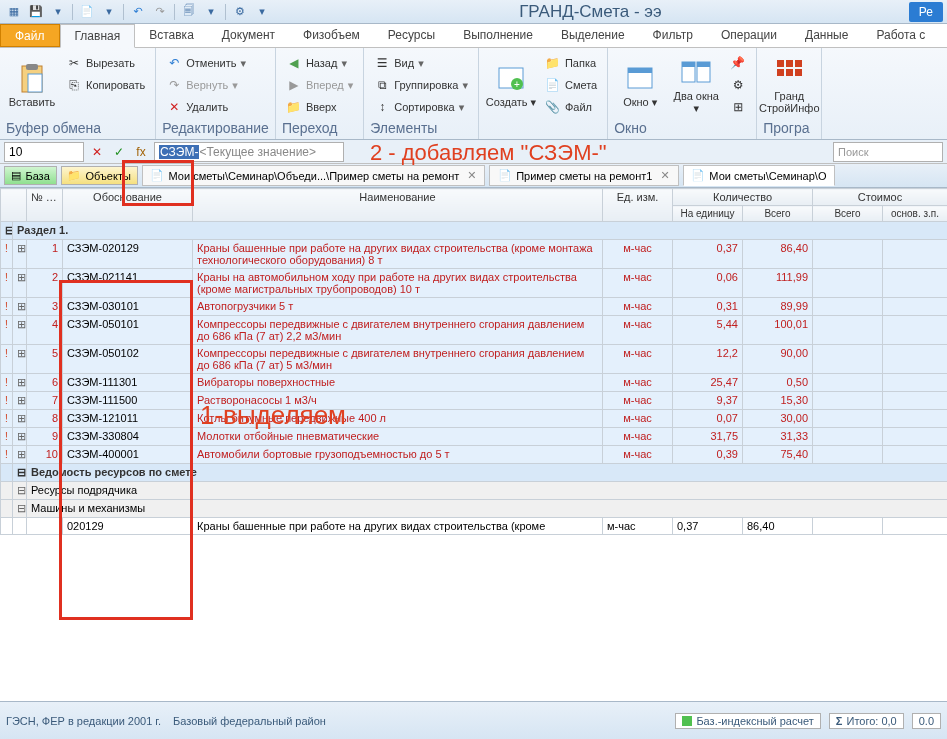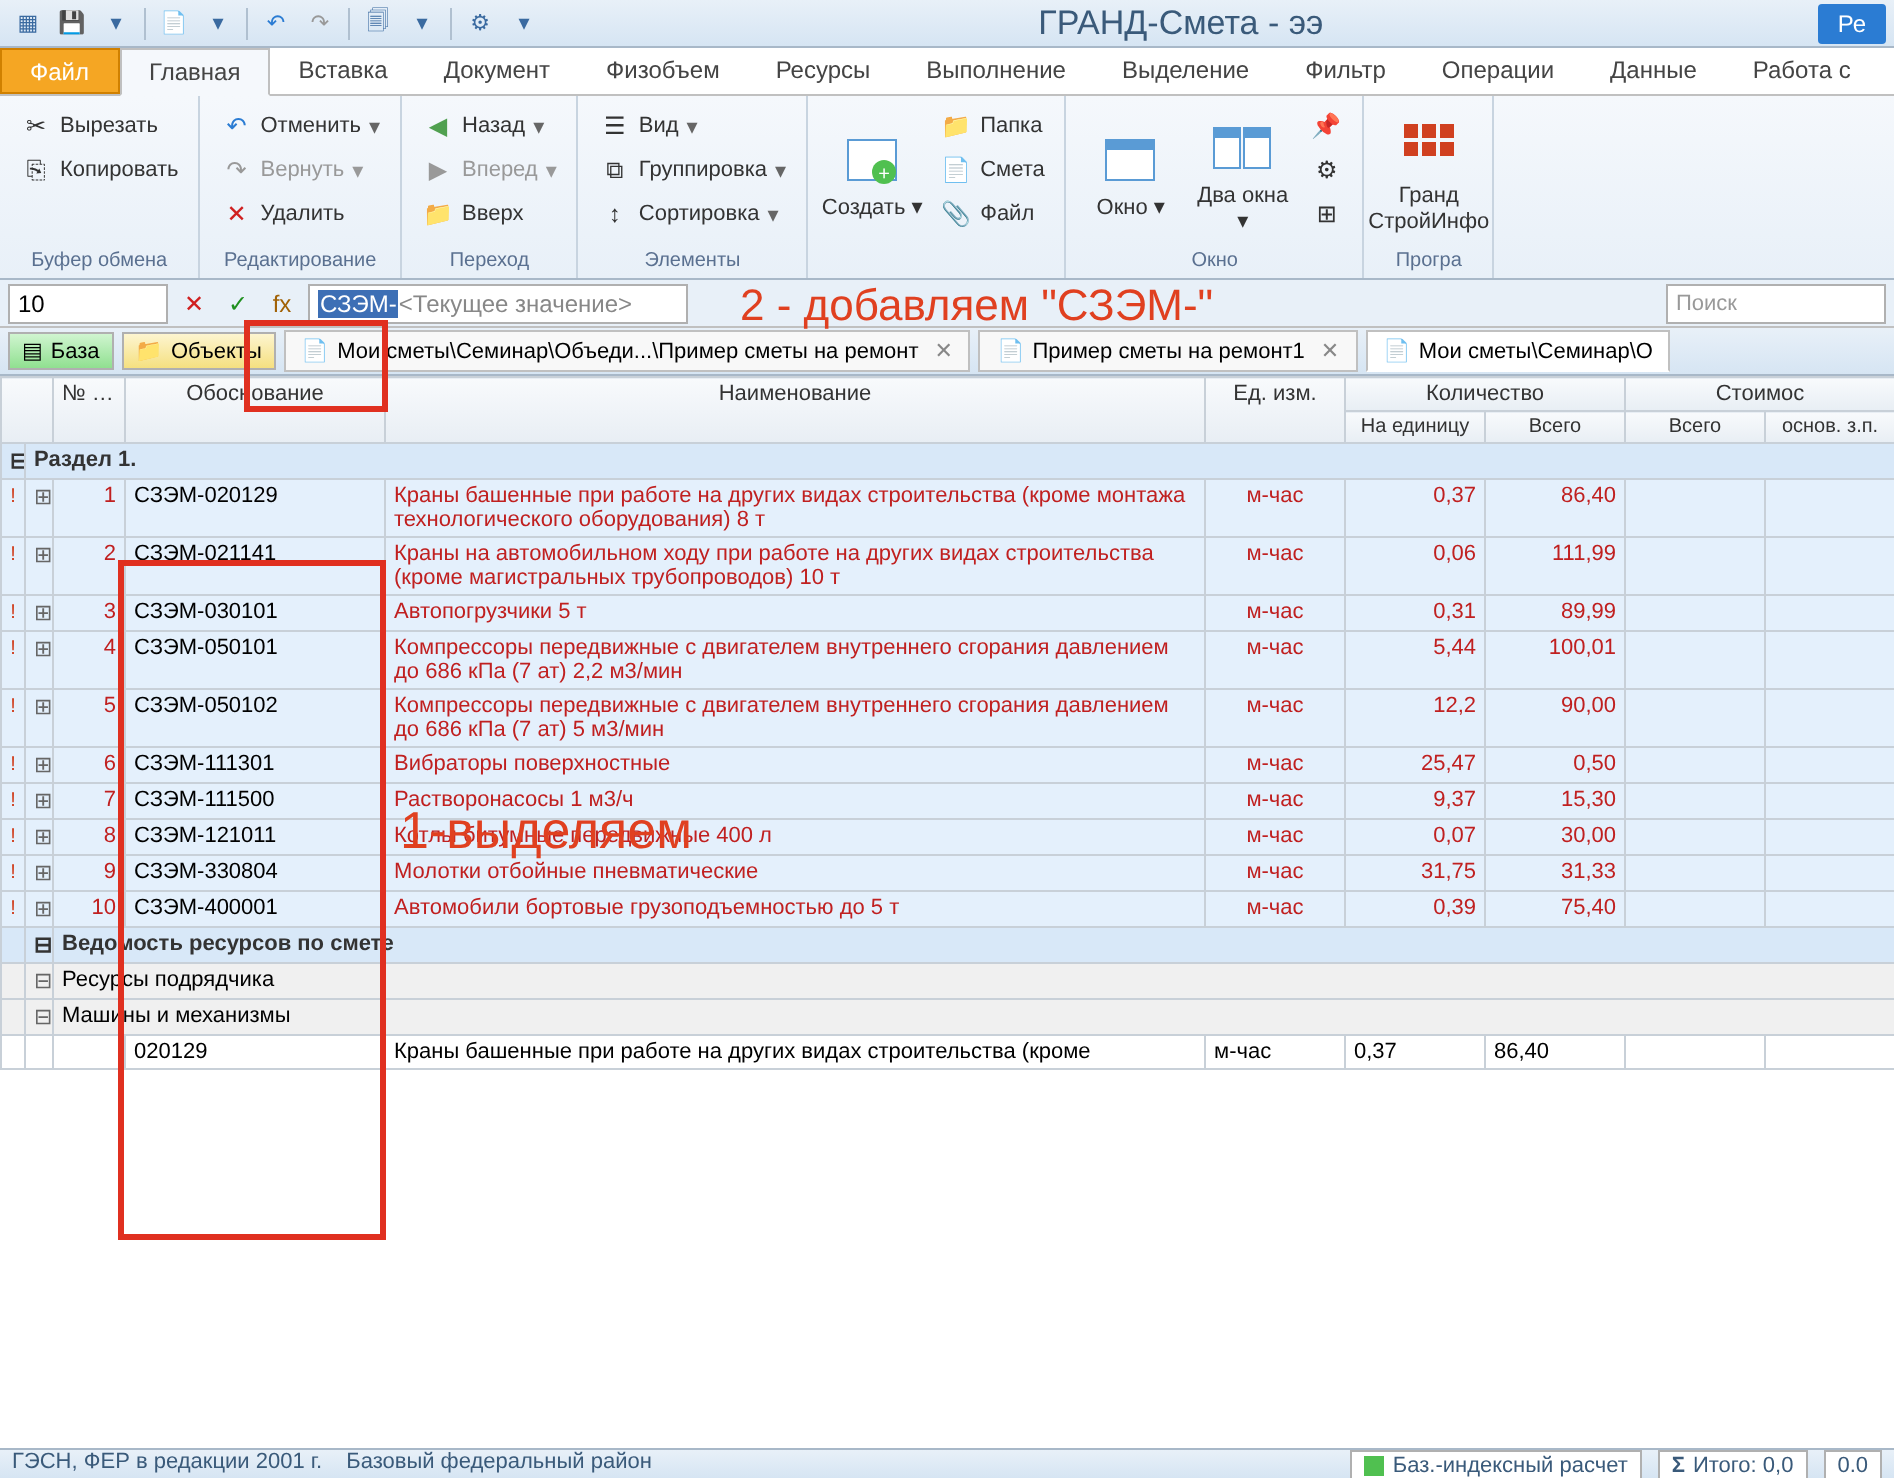--- a/index.html
+++ b/index.html
@@ -14,21 +14,21 @@
 .new-btn { background: #2b7cd3; color: #fff; padding: 3px 10px; font-size: 12px; border-radius: 2px; }
 
 
 .ribbon-tabs { height: 24px; background: #fff; display: flex; border-bottom: 1px solid #c0c0c0; }
 .file-tab { background: #f5a623; color: #fff; padding: 4px 14px; font-size: 12px; border: 1px solid #d08000; }
 .rtab { padding: 4px 14px; font-size: 12px; color: #444; cursor: pointer; }
 .rtab.active { background: #f5f8fc; border: 1px solid #c0c0c0; border-bottom: 1px solid #f5f8fc; margin-bottom: -1px; }
 .ribbon { height: 92px; background: linear-gradient(#f5f8fc,#e8f0f8); border-bottom: 1px solid #a8b8c8; display: flex; }
 .rgroup { border-right: 1px solid #c8d4e0; padding: 3px 6px 2px 6px; display: flex; flex-direction: column; }
 .rgroup-body { flex: 1; display: flex; gap: 4px; }
-.rgroup-label { text-align: center; font-size: 10px; color: #5a7090; padding: 1px 0; }
+.rgroup-label { font-size: 14px; color: #5a7090; padding: 1px 0; }
 .big-btn { display: flex; flex-direction: column; align-items: center; justify-content: center; width: 52px; gap: 2px; cursor: pointer; }
 .big-btn .ico { width: 32px; height: 32px; }
 .big-btn .lbl { font-size: 11px; color: #333; text-align: center; line-height: 1.1; }
 .col-btns { display: flex; flex-direction: column; gap: 2px; justify-content: flex-start; padding-top: 2px; }
 .small-btn { display: flex; align-items: center; gap: 4px; padding: 2px 4px; font-size: 11px; color: #333; cursor: pointer; white-space: nowrap; }
 .small-btn.disabled { color: #999; }
 .small-btn .sico { width: 16px; height: 16px; display: inline-flex; align-items: center; justify-content: center; font-size: 12px; }
 
 
 .formula-row { height: 24px; background: #e8f0f8; border-bottom: 1px solid #c0c0c0; display: flex; align-items: center; padding: 2px 4px; gap: 4px; position: relative; }
@@ -65,21 +65,21 @@
 .grey-row td { background: #f0f0f0; }
 .res-row td { background: #fff; }
 
 
 .hl1 { position: absolute; border: 3px solid #e03020; z-index: 50; pointer-events: none; }
 .hl-a { left: 59px; top: 280px; width: 134px; height: 340px; }
 .hl-b { left: 122px; top: 160px; width: 72px; height: 46px; }
 .annotation2 { position: absolute; left: 200px; top: 400px; font-size: 26px; color: #e04020; z-index: 60; pointer-events: none; }
 
 
-.statusbar { position: absolute; bottom: 0; left: 0; right: 0; height: 15px; background: linear-gradient(#e8f0f8,#d6e5f3); border-top: 1px solid #a8b8c8; display: flex; align-items: flex-start; padding: 0 6px; font-size: 11px; color: #3a5a7a; gap: 12px; }
+.statusbar { position: absolute; bottom: 0; left: 0; right: 0; height: 38px; background: linear-gradient(#e8f0f8,#d6e5f3); border-top: 1px solid #a8b8c8; display: flex; align-items: center; padding: 0 6px; font-size: 11px; color: #3a5a7a; gap: 12px; }
 .statusbar .right { margin-left: auto; display: flex; gap: 8px; align-items: center; }
 .stat-chip { background: #fff; border: 1px solid #b0b0b0; padding: 1px 6px; display: flex; align-items: center; gap: 4px; }
 .sq-green { width: 10px; height: 10px; background: #50c050; }
 .sq-sigma { font-weight: bold; }
 
 svg { display: block; }
 </style>
 </head>
 <body>
 
@@ -116,20 +116,30 @@
   <div class="rtab">Выделение</div>
   <div class="rtab">Фильтр</div>
   <div class="rtab">Операции</div>
   <div class="rtab">Данные</div>
   <div class="rtab">Работа с</div>
 </div>
 
 <div class="ribbon">
   <div class="rgroup">
     <div class="rgroup-body">
+      <div class="big-btn">
+        <span class="ico">
+          <svg width="32" height="32">
+              <rect x="6" y="4" width="20" height="26" fill="#f5d080" stroke="#c08030"></rect>
+              <rect x="10" y="2" width="12" height="6" rx="2" fill="#888"></rect>
+              <rect x="12" y="12" width="14" height="18" fill="#fff" stroke="#5a9bd5"></rect>
+            </svg>
+        </span>
+        <span class="lbl">Вставить</span>
+      </div>
       <div class="col-btns">
         <div class="small-btn">
             <span class="sico">✂</span>
             <span>Вырезать</span>
           </div>
         <div class="small-btn">
             <span class="sico">⎘</span>
             <span>Копировать</span>
           </div>
       </div>

